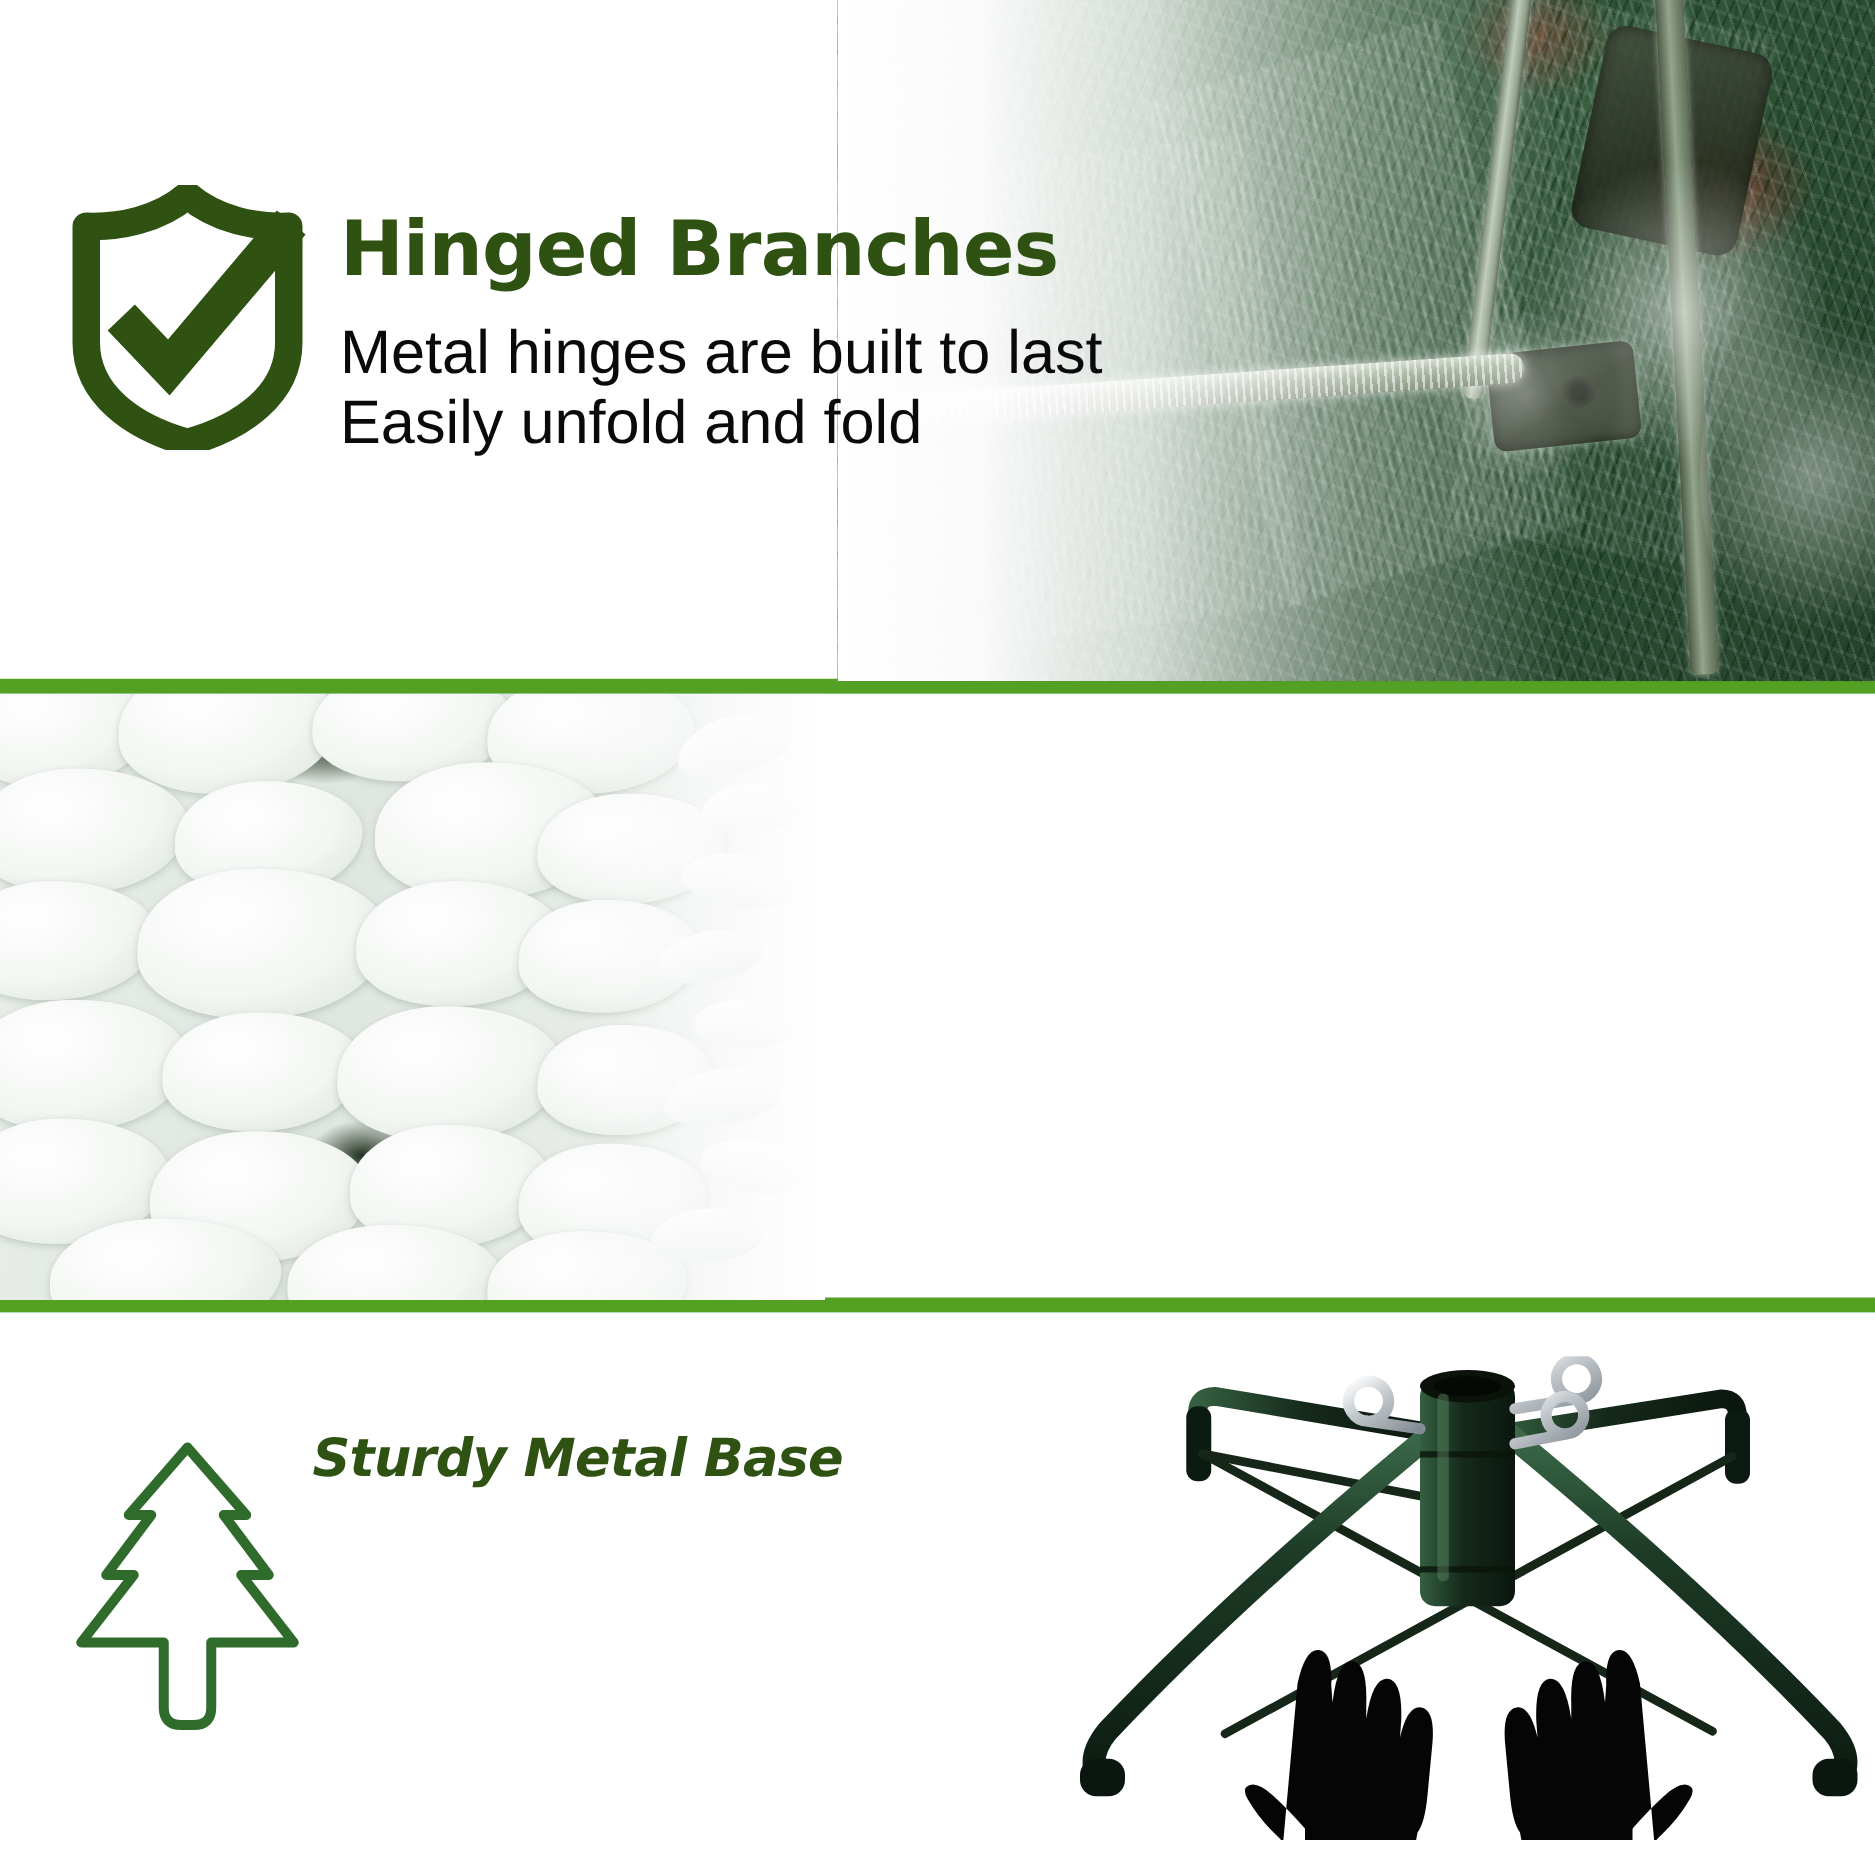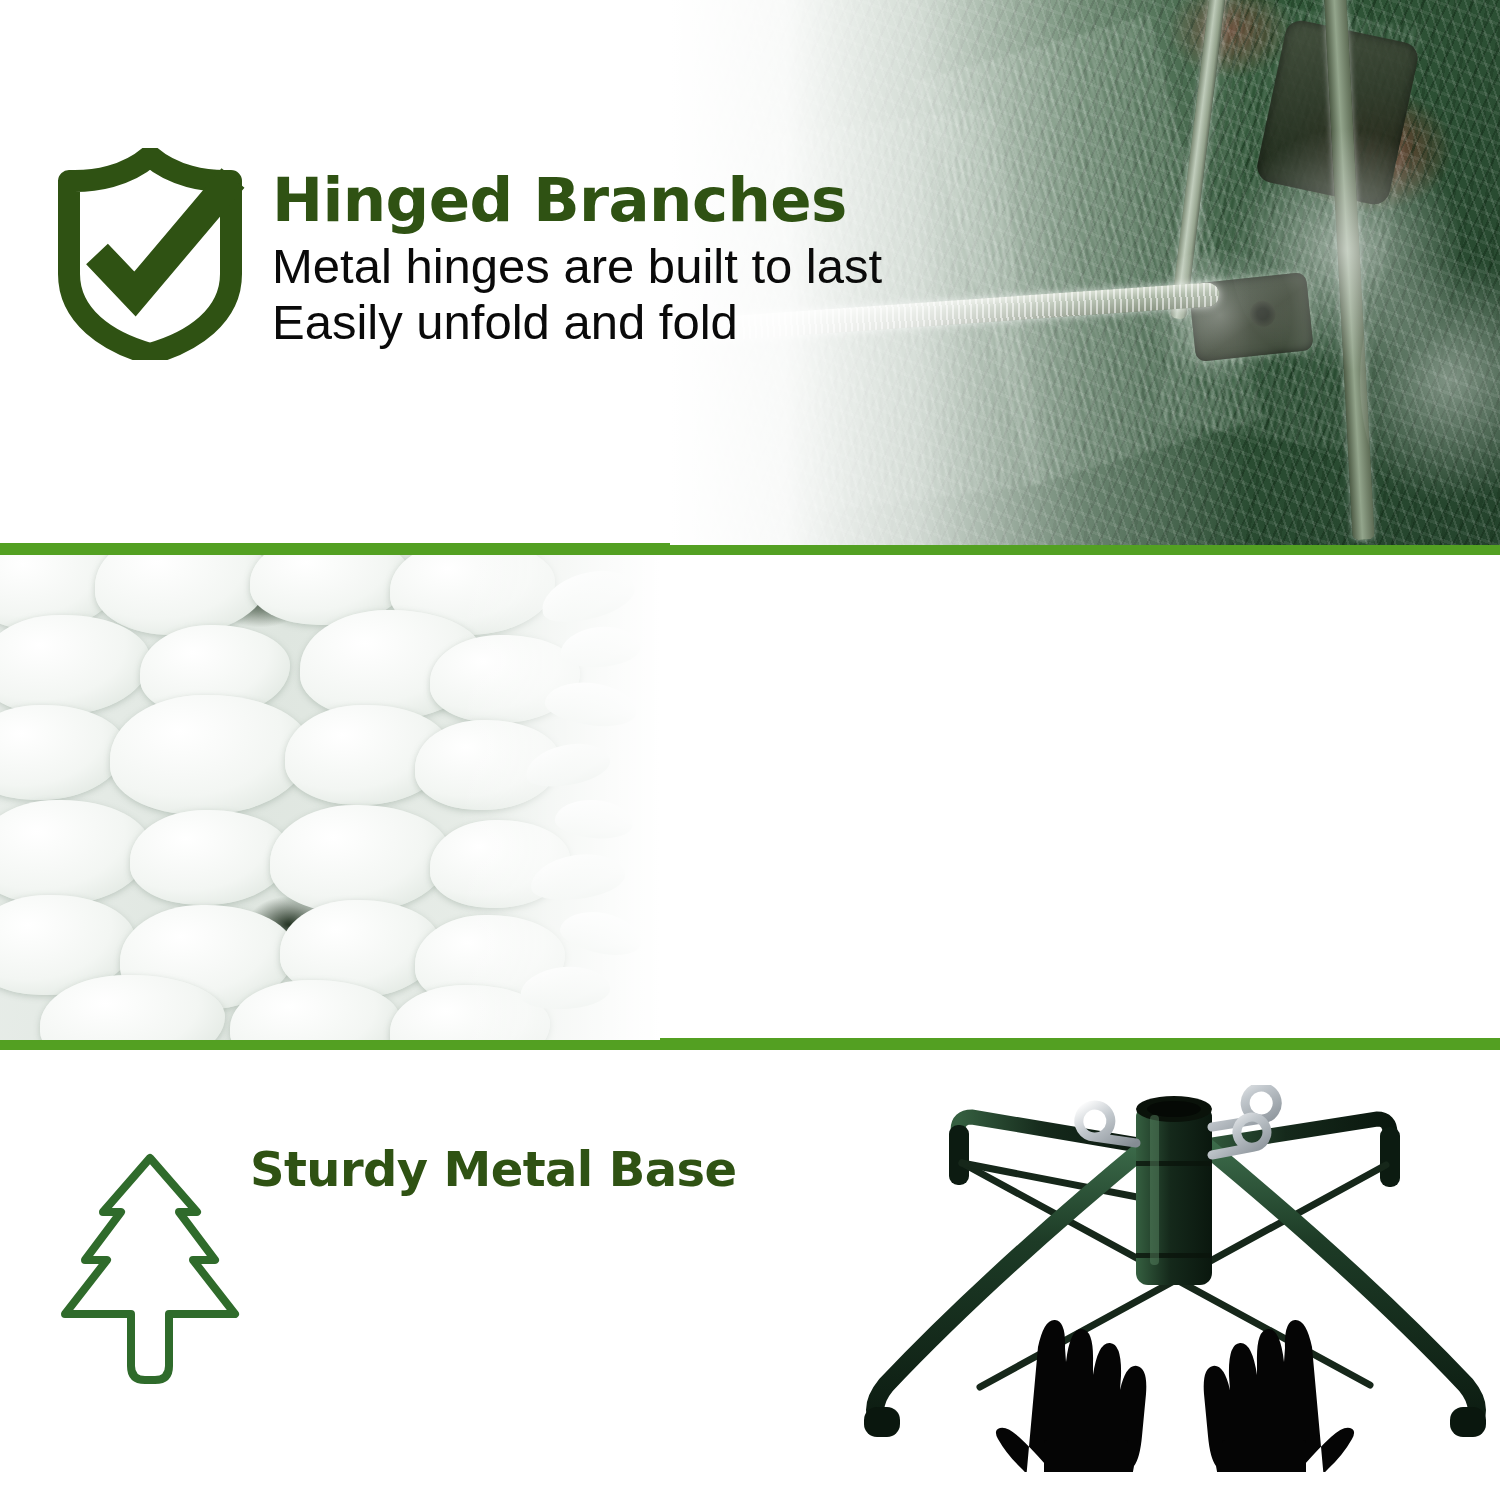--- a/index.html
+++ b/index.html
@@ -39,25 +39,25 @@
     color:#0a0a0a;
     font-size:49px;
     line-height:1.14;
     white-space:pre-line;
     margin:0;
   }
 
   
   #hinged-text{position:absolute;left:272px;top:168px;z-index:6;}
   #hinged-text .headline{font-size:61px;}
-  #hinged-text .body-text{margin-top:8px;}
+  #hinged-text .body-text{margin-top:24px;}
 
   
   #base-text{position:absolute;left:250px;top:1145px;z-index:6;}
-  #base-text .headline{font-size:48px;}
+  #base-text .headline{font-size:42px;font-style:italic;}
   #base-text .body-text{margin-top:8px;font-size:47px;line-height:1.14;}
 
   
   #shield-check-icon{position:absolute;left:55px;top:148px;width:190px;height:212px;z-index:6;}
   #tree-outline-icon{position:absolute;left:55px;top:1148px;width:190px;height:255px;z-index:6;}
 
   
   #photo-hinge{
     position:absolute;right:0;top:0;width:830px;height:545px;
     z-index:2;overflow:hidden;

